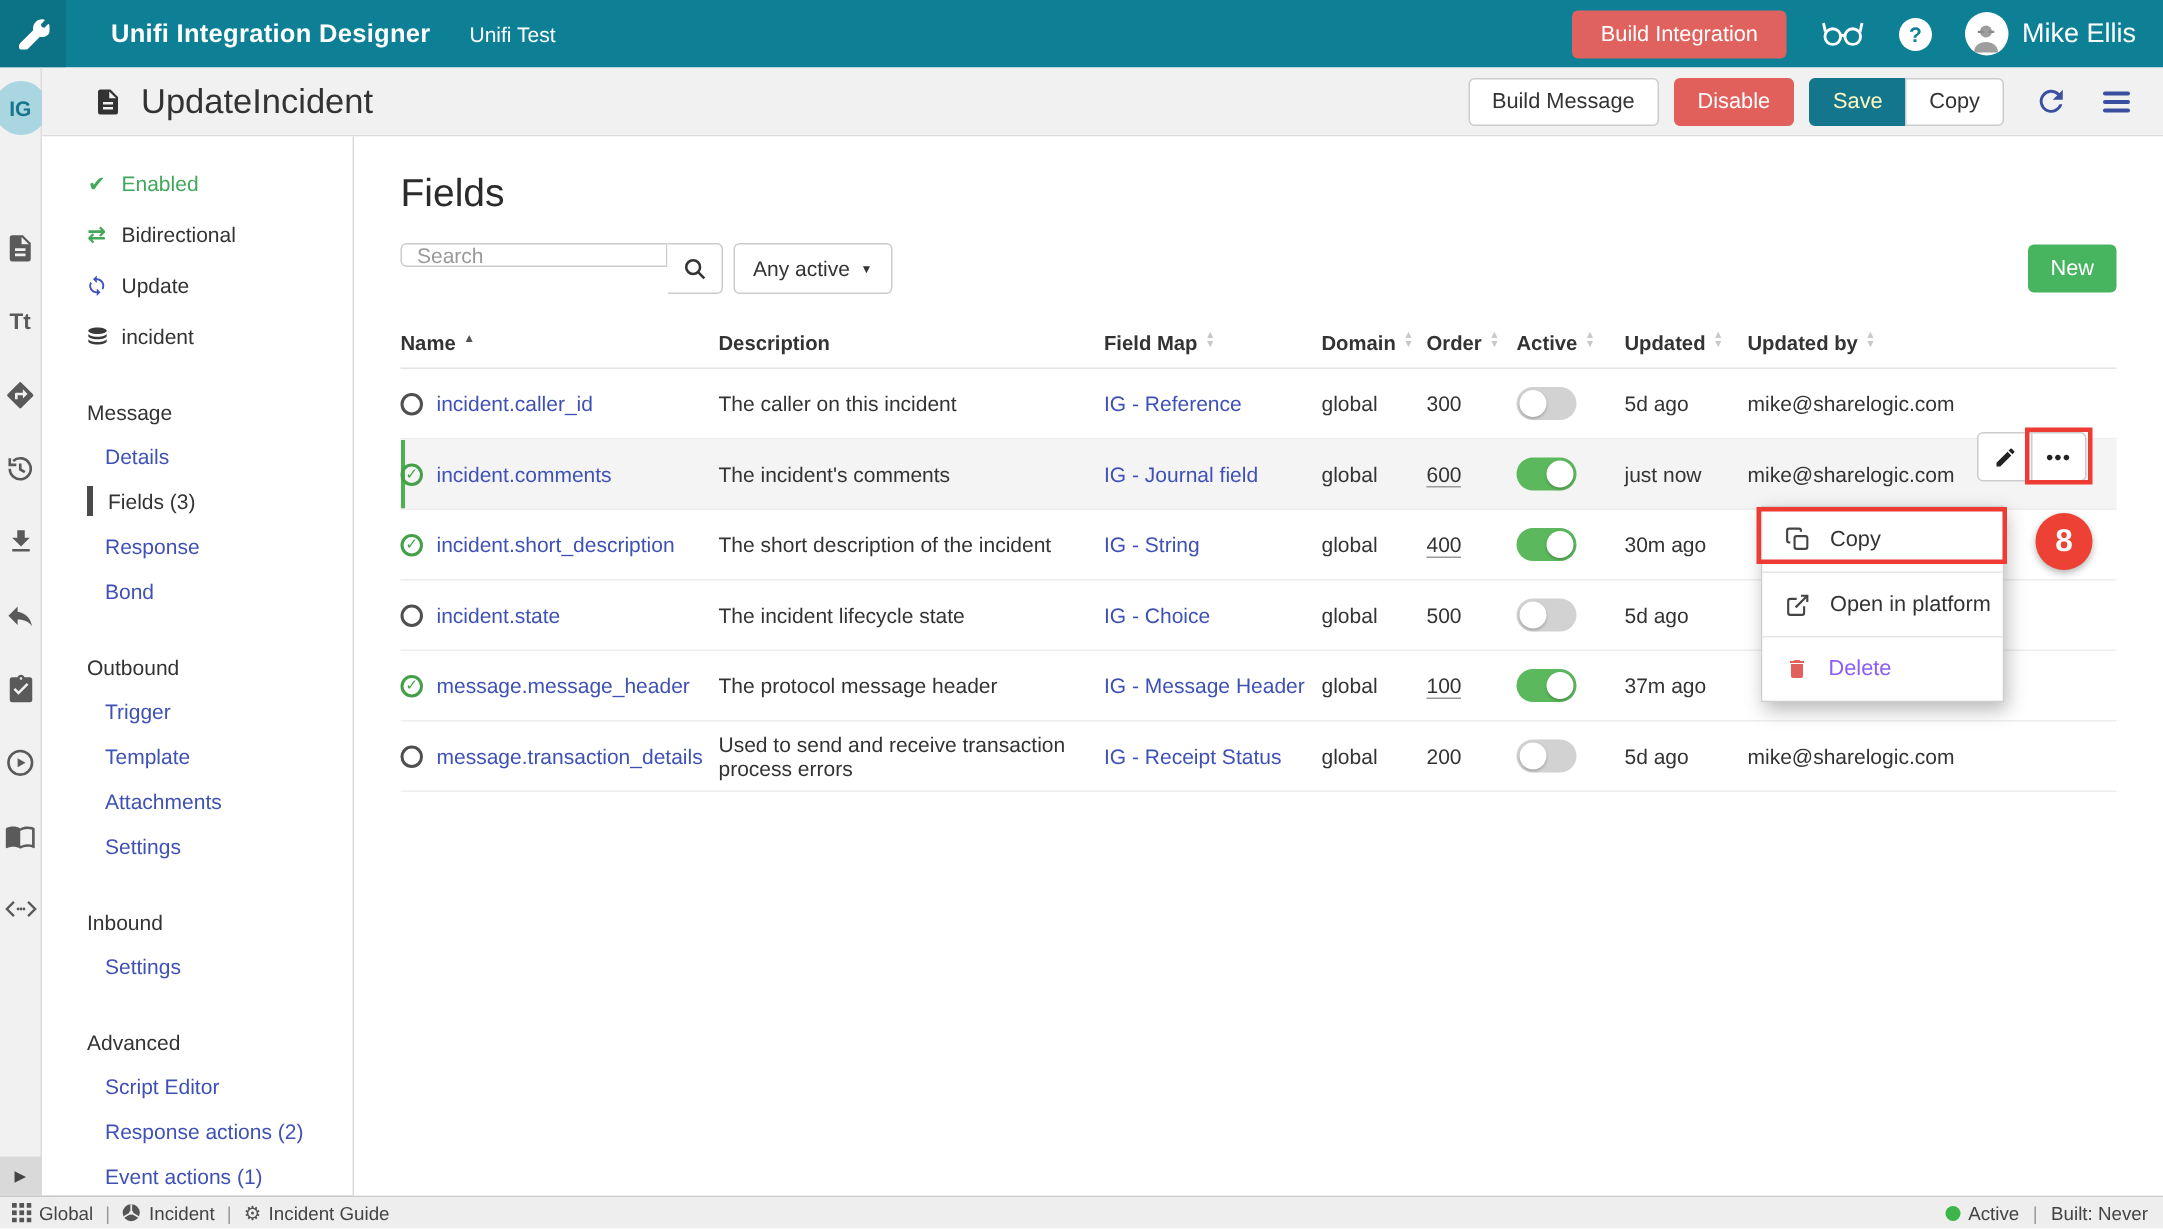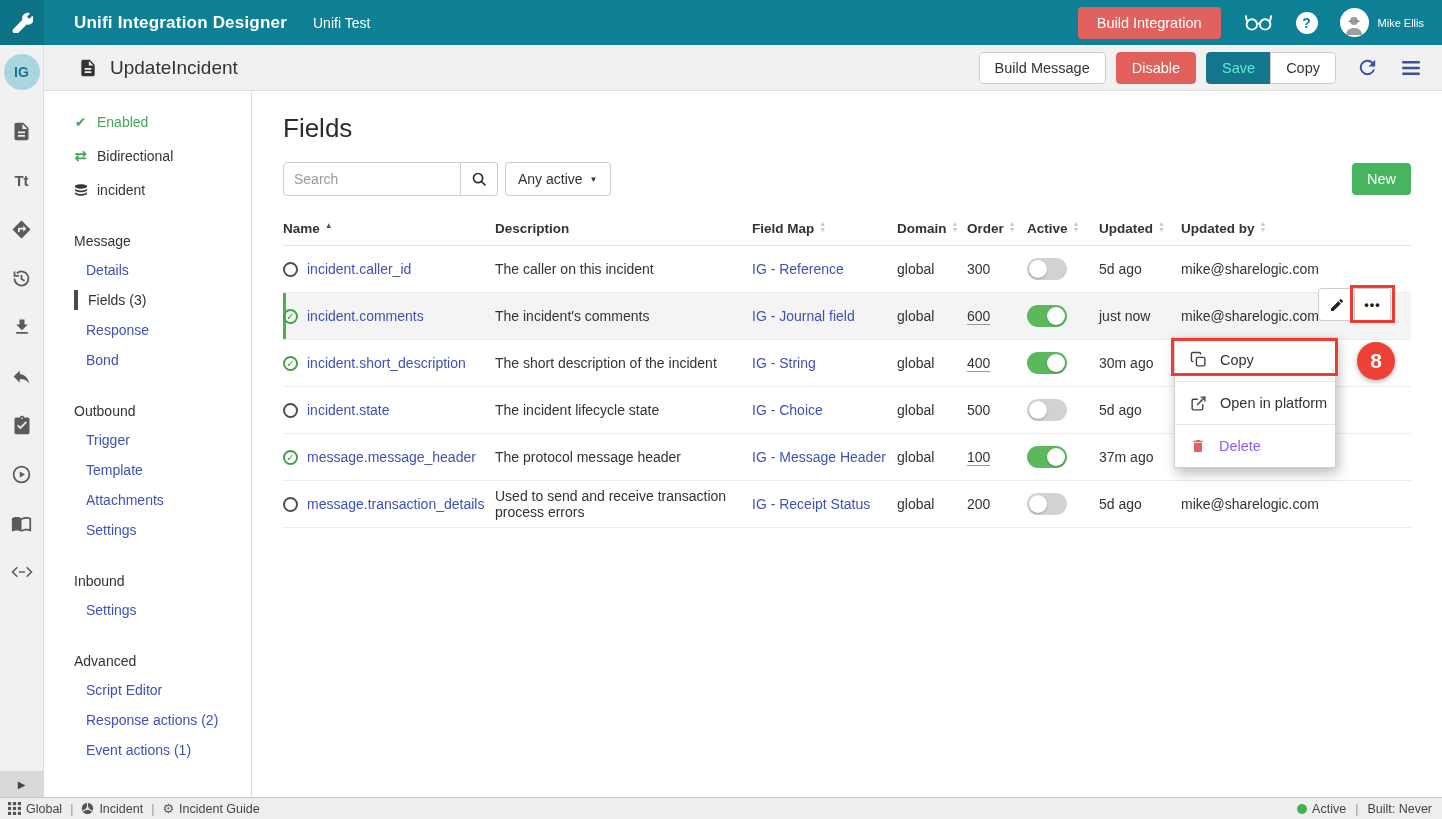--- a/index.html
+++ b/index.html
@@ -10,60 +10,60 @@
     display:flex; flex-direction:column;
   }
   
   .topbar { height:45px; background:#0e8096; display:flex; align-items:center; color:#fff; flex:0 0 45px; }
   .logo-box { width:44px; height:45px; background:#0c7386; display:flex; align-items:center; justify-content:center; }
   .app-title { font-size:17px; font-weight:700; margin-left:30px; letter-spacing:.2px; }
   .workspace { font-size:14px; margin-left:26px; font-weight:400; }
   .topbar-right { margin-left:auto; display:flex; align-items:center; gap:22px; padding-right:18px; }
   .btn-build-integration { background:#e0625e; color:#fff; border:none; border-radius:4px; font-size:14.5px; padding:8px 19px; font-family:inherit; cursor:pointer; }
   .help-circle { width:22px; height:22px; border-radius:50%; background:#fff; color:#0e8096; font-weight:700; font-size:14px; display:flex; align-items:center; justify-content:center; }
-  .user-chip { display:flex; align-items:center; gap:9px; font-size:11px; }
+  .user-chip { display:flex; align-items:center; gap:9px; font-size:18px; }
   .user-avatar { width:29px; height:29px; border-radius:50%; background:#fff; display:flex; align-items:flex-end; justify-content:center; overflow:hidden; }
   
   .middle { flex:1 1 auto; display:flex; min-height:0; }
-  .rail { width:44px; background:#f1f1f1; border-right:1px solid #ddd; display:flex; flex-direction:column; align-items:center; }
+  .rail { width:28px; background:#f1f1f1; border-right:1px solid #ddd; display:flex; flex-direction:column; align-items:center;gap:34px; }
   .rail-avatar { width:36px; height:36px; border-radius:50%; background:#a9d6e0; color:#17768c; font-weight:700; font-size:14px; display:flex; align-items:center; justify-content:center; margin-top:9px; }
   .rail-icons { display:flex; flex-direction:column; align-items:flex-start; gap:27px; margin-top:30px; }
   .rail-icons .ric { width:22px; height:22px; display:flex; align-items:center; justify-content:center; color:#5a5a5a; cursor:pointer; }
   .rail-tt { font-weight:700; font-size:15px; color:#555; }
   .rail-collapse { margin-top:auto; width:52px; height:26px; background:#d9d9d9; display:flex; align-items:center; justify-content:center; color:#444; font-size:10px; cursor:pointer; }
   .right-col { flex:1; display:flex; flex-direction:column; min-width:0; }
   
   .doc-header { height:46px; flex:0 0 46px; background:#f1f1f1; border-bottom:1px solid #ddd; display:flex; align-items:center; padding:0 18px 0 34px; }
   .doc-title-wrap { display:flex; align-items:center; gap:12px; }
-  .doc-title { font-size:19px; color:#333; }
+  .doc-title { font-size:23px; color:#333; }
   .doc-header-right { margin-left:auto; display:flex; align-items:center; gap:10px; }
   .btn { font-family:inherit; font-size:14.5px; border-radius:4px; padding:7px 15px; cursor:pointer; border:1px solid #ccc; background:#fff; color:#333; }
   .btn-danger { background:#e2605c; border-color:#e2605c; color:#fff; }
   .btn-group { display:flex; }
-  .btn-group .btn:first-child { border-radius:4px 0 0 4px; background:#14768c; border-color:#14768c; color:#5eead4; }
+  .btn-group .btn:first-child { border-radius:4px 0 0 4px; background:#14768c; border-color:#14768c; color:#fef9c3; }
   .btn-group .btn:last-child { border-radius:0 4px 4px 0; margin-left:-1px; }
   .hdr-icon { width:26px; height:26px; display:flex; align-items:center; justify-content:center; cursor:pointer; margin-left:8px; }
   
   .content-row { flex:1; display:flex; min-height:0; }
   .sidenav { width:208px; flex:0 0 208px; background:#fff; border-right:1px solid #ddd; padding-top:16px; font-size:14px; overflow:hidden; }
   .nav-top-item { display:flex; align-items:center; gap:8px; padding:0 0 0 28px; height:30px; margin-bottom:4px; cursor:pointer; color:#333; }
   .nav-top-item .nico { width:17px; display:inline-flex; justify-content:center; }
   .nav-green { color:#42a75a; }
   .nav-section { margin-top:22px; }
   .nav-section-title { color:#333; padding-left:30px; height:28px; display:flex; align-items:center; }
   .nav-link { display:flex; align-items:center; height:30px; padding-left:42px; color:#3f51b5; cursor:pointer; position:relative; }
   .nav-link.active { color:#333; }
   .nav-link.active::before { content:""; position:absolute; left:30px; top:5px; bottom:5px; width:4px; background:#4a4a4a; }
   .nav-link.active { padding-left:44px; }
   
   .main { flex:1; background:#fff; padding:14px 31px 16px 31px; position:relative; min-width:0; }
   .page-title { font-size:26px; color:#2b2b2b; font-weight:400; margin:8px 0 18px 0; }
   .toolbar { display:flex; align-items:center; }
   .search-group { display:flex; }
-  .search-input { width:178px; height:34px; border:1px solid #ccc; border-radius:4px 0 0 4px; padding:0 10px; font-size:14px; font-family:inherit; color:#333; outline:none; }
+  .search-input { width:178px; height:16px; border:1px solid #ccc; border-radius:4px 0 0 4px; padding:0 10px; font-size:14px; font-family:inherit; color:#333; outline:none; }
   .search-input::placeholder { color:#9a9a9a; }
   .search-btn { width:37px; height:34px; border:1px solid #ccc; border-left:none; background:#fff; border-radius:0 4px 4px 0; display:flex; align-items:center; justify-content:center; cursor:pointer; }
   .filter-btn { height:34px; margin-left:7px; border:1px solid #ccc; background:#fff; border-radius:4px; font-size:14px; font-family:inherit; color:#333; padding:0 12px; display:flex; align-items:center; gap:7px; cursor:pointer; }
   .filter-caret { font-size:8px; color:#333; }
   .btn-new { margin-left:auto; background:#47b45f; border:none; color:#fff; font-size:14.5px; padding:8px 15px; border-radius:4px; font-family:inherit; cursor:pointer; }
   
   .grid-cols { display:grid; grid-template-columns:212px 257px 145px 70px 60px 72px 82px 150px 1fr; }
   .thead { margin-top:16px; border-bottom:1px solid #e3e3e3; }
   .thead .th { font-size:13.5px; font-weight:700; color:#333; padding:9px 8px 9px 0; display:flex; align-items:flex-start; }
   .sort-asc { font-size:8px; color:#555; margin-left:5px; }
@@ -243,20 +243,28 @@
         <div class="nav-top-item nav-green">
           <span class="nico" style="color:#42a75a;font-size:14px;">✔</span>
           <span>Enabled</span>
         </div>
         <div class="nav-top-item">
           <span class="nico" style="color:#42a75a;font-size:15px;font-weight:700;">⇄</span>
           <span>Bidirectional</span>
         </div>
         <div class="nav-top-item">
           <span class="nico">
+              <svg viewBox="0 0 24 24" width="15" height="15" fill="#4050c7">
+                <path d="M12 4V1L8 5l4 4V6c3.3 0 6 2.7 6 6 0 1-.25 1.97-.7 2.8l1.46 1.46C19.54 15.03 20 13.57 20 12c0-4.4-3.6-8-8-8zm0 14c-3.3 0-6-2.7-6-6 0-1 .25-1.97.7-2.8L5.24 7.74C4.46 8.97 4 10.43 4 12c0 4.4 3.6 8 8 8v3l4-4-4-4v3z"></path>
+              </svg>
+            </span>
+          <span>Update</span>
+        </div>
+        <div class="nav-top-item">
+          <span class="nico">
               <svg viewBox="0 0 16 15" width="14" height="14" fill="#3a3a3a">
                 <path d="M8 1C4.1 1 1 2.1 1 3.5S4.1 6 8 6s7-1.1 7-2.5S11.9 1 8 1zM1 5.5v2C1 8.9 4.1 10 8 10s7-1.1 7-2.5v-2C15 6.9 11.9 8 8 8S1 6.9 1 5.5zm0 4v2C1 12.9 4.1 14 8 14s7-1.1 7-2.5v-2c0 1.4-3.1 2.5-7 2.5s-7-1.1-7-2.5z"></path>
               </svg>
             </span>
           <span>incident</span>
         </div>
 
         <div class="nav-section">
           <div class="nav-section-title">Message</div>
           <div class="nav-link">Details</div>

